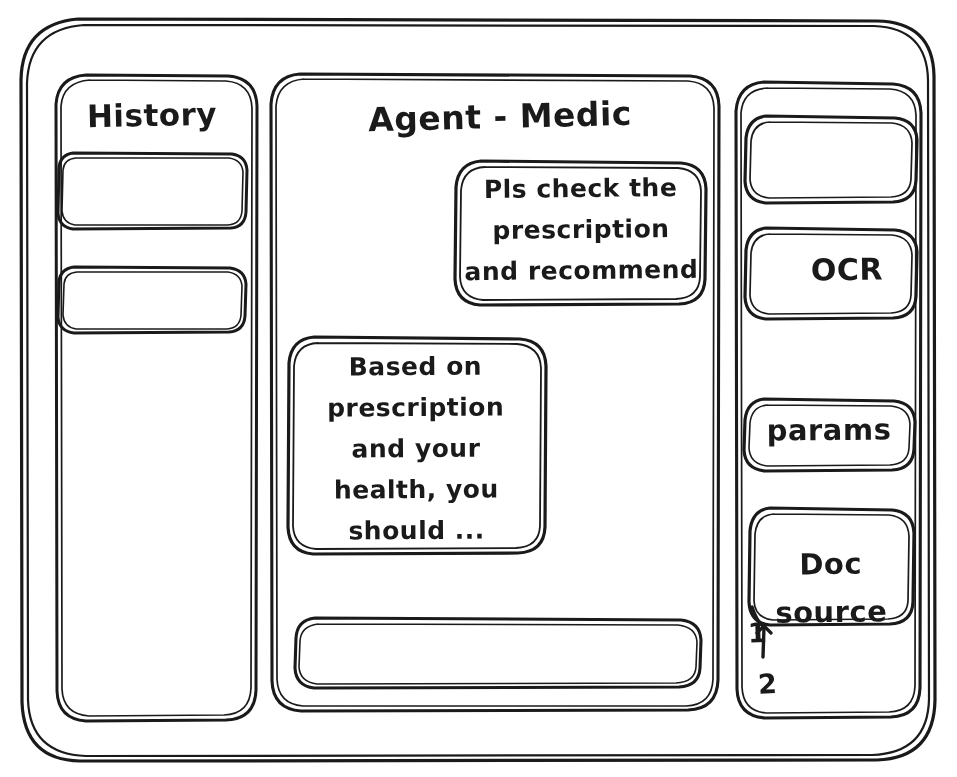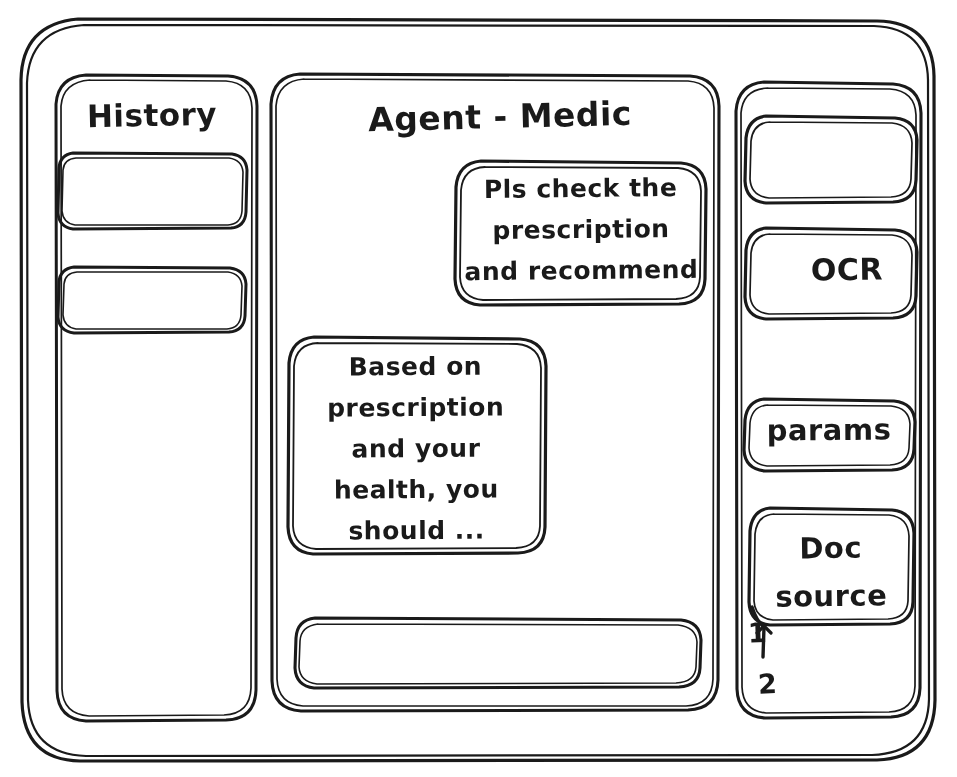--- a/index.html
+++ b/index.html
@@ -229,21 +229,21 @@
 
 
   <div class="hit" style="left:745px;top:228px;width:172px;height:91px;margin-left:16px;">
     <span class="lbl" id="ocr-label" style="position:absolute;left:7px;top:24px;width:158px;">OCR</span>
   </div>
 
   <div class="hit" style="left:744px;top:399px;width:171px;height:72px;">
     <span class="lbl" id="params-label" style="position:absolute;left:4px;top:14px;width:162px;">params</span>
   </div>
 
-  <div class="hit" style="left:749px;top:508px;width:165px;height:117px;">
+  <div class="hit" style="left:749px;top:524px;width:165px;height:117px;">
     <span class="lbl" id="docsource-label" style="position:absolute;left:3px;top:16px;width:158px;">Doc
 source</span>
   </div>
 
   <div class="lbl" id="doc-item-1">1</div>
 
   <div class="lbl" id="doc-item-2">2</div>
 
 </div>
 

